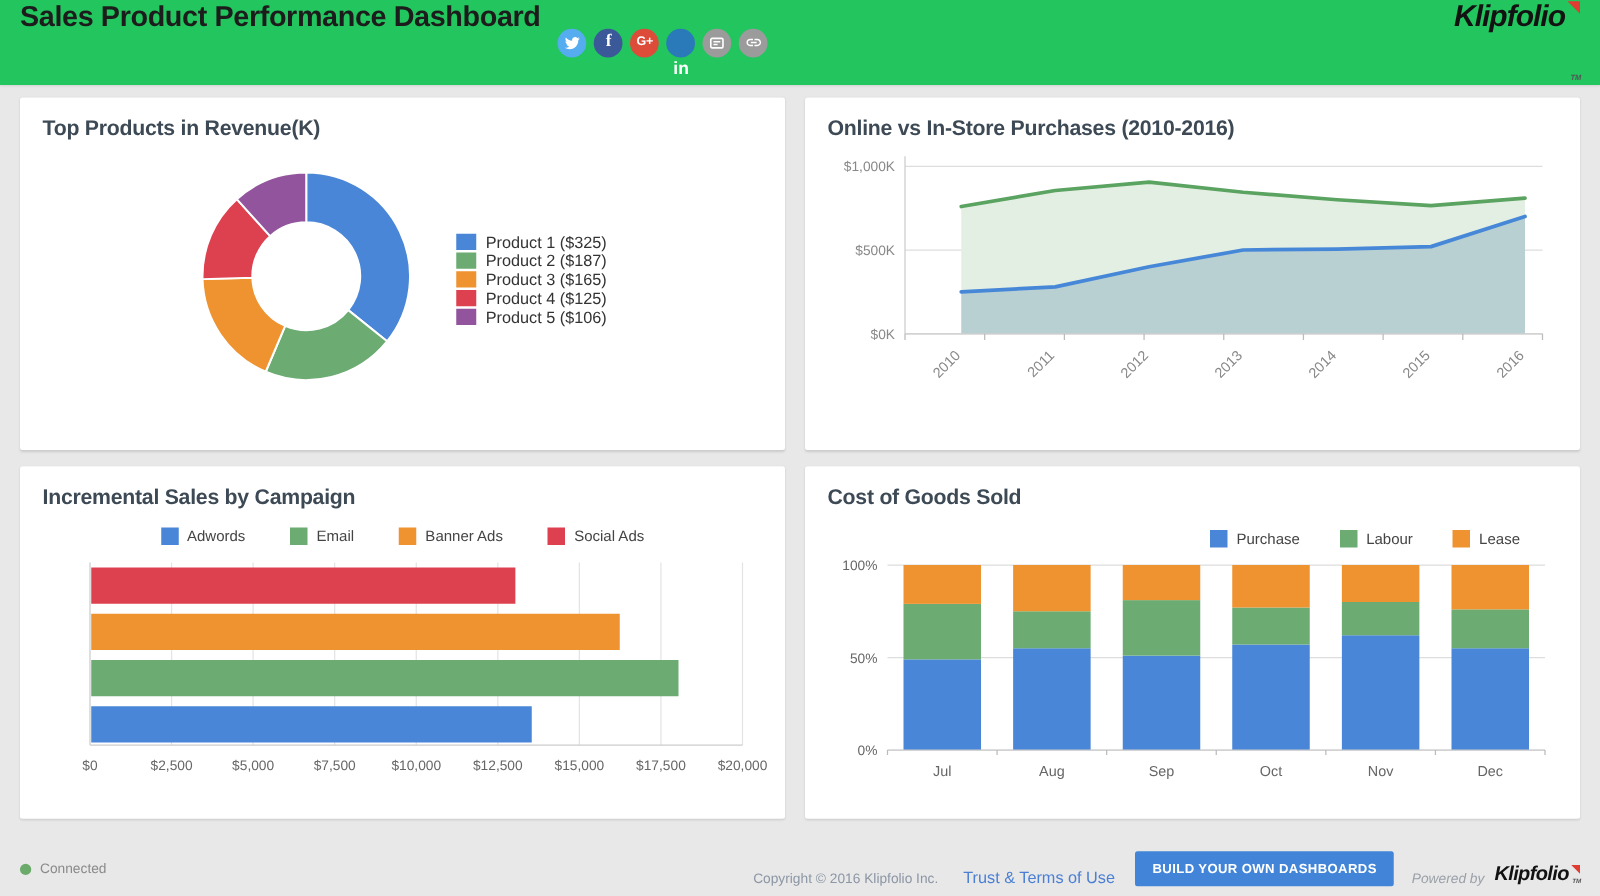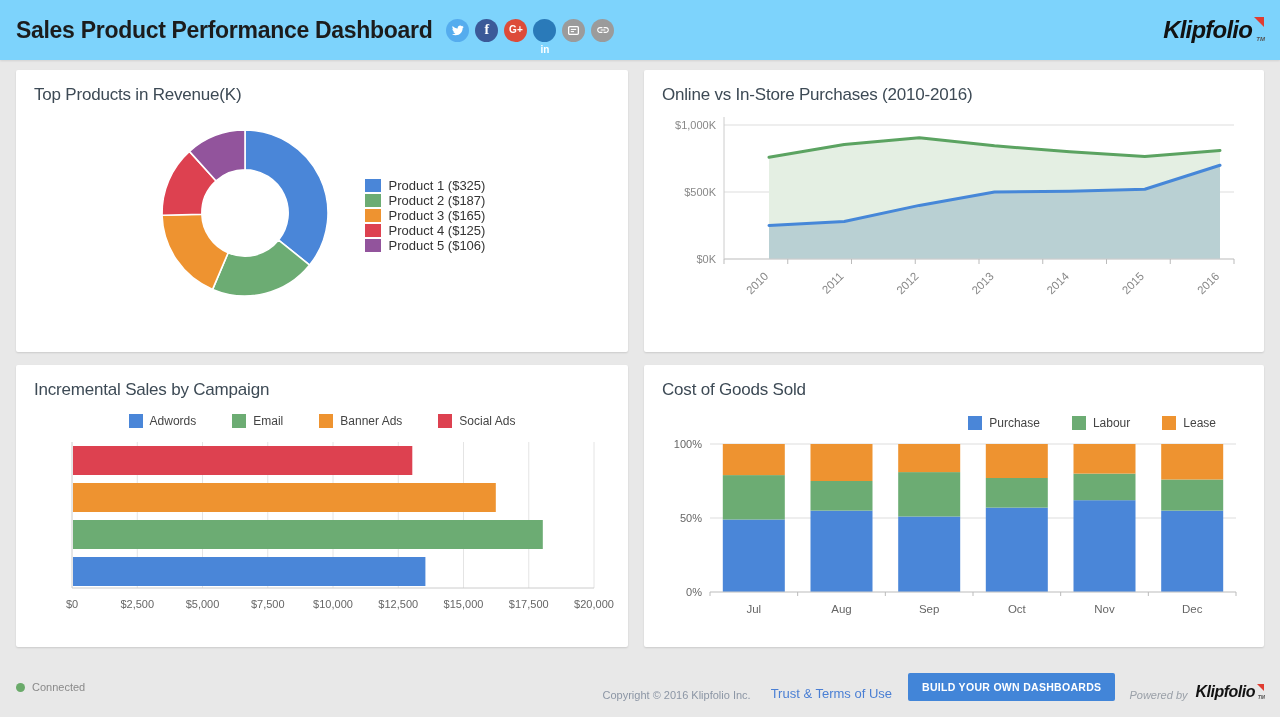--- a/index.html
+++ b/index.html
@@ -4,39 +4,39 @@
 <style>
   html,body{margin:0;padding:0;}
   body{
     width:1280px;height:717px;overflow:hidden;
     background:#e8e8e8;
     font-family:"Liberation Sans", sans-serif;
     -webkit-font-smoothing:antialiased;
   }
   
   .topbar{
-    background:#7dd3fc;height:60px;display:flex;align-items:center;
+    background:#22c55e;height:68px;display:flex;
     padding:0 16px;box-sizing:border-box;box-shadow:0 1px 2px rgba(0,0,0,.10);
     position:relative;z-index:2;
   }
   .dash-title{margin:0;font-size:23px;font-weight:bold;color:#1c1c1c;letter-spacing:-0.3px;}
   .social{display:flex;gap:6px;margin-left:14px;align-items:center;}
   .sicon{width:23px;height:23px;border-radius:50%;color:#fff;display:flex;align-items:center;
          justify-content:center;font-size:11px;font-weight:bold;cursor:pointer;line-height:1;}
   .sicon svg{display:block;}
   .klogo{margin-left:auto;position:relative;font-size:24px;font-weight:bold;color:#121212;
          letter-spacing:-0.8px;padding-right:12px;font-style:italic;}
   .klogo .flag{position:absolute;right:0;top:1px;width:0;height:0;
          border-top:10px solid #e03c31;border-left:10px solid transparent;}
   .klogo .tm{position:absolute;right:-1px;bottom:2px;font-size:6px;font-weight:bold;color:#555;letter-spacing:0;}
   
   .grid{display:grid;grid-template-columns:612px 620px;gap:13px 16px;padding:10px 16px 0;}
   .card{background:#fff;border-radius:2px;box-shadow:0 1px 2px rgba(0,0,0,.13);
         height:282px;box-sizing:border-box;padding:15px 18px 10px;overflow:hidden;}
-  .card-title{margin:0;font-size:17px;font-weight:normal;color:#3d4a55;letter-spacing:-0.2px;}
+  .card-title{margin:0;font-size:17px;font-weight:bold;color:#3d4a55;letter-spacing:-0.2px;}
   
   .donut-row{display:flex;align-items:center;justify-content:center;margin-top:22px;}
   .dleg{margin-left:34px;font-size:13px;color:#333;}
   .dleg-item{display:flex;align-items:center;height:15px;}
   .dleg-sw{width:16px;height:13px;margin-right:8px;display:inline-block;flex:0 0 auto;}
   
   .legend{display:flex;font-size:12px;color:#444;align-items:center;}
   .legend.right{justify-content:flex-end;padding-right:30px;}
   .legend.center{justify-content:center;}
   .legend.g28{gap:28px;} .legend.g32{gap:32px;} .legend.g36{gap:36px;}
@@ -73,21 +73,21 @@
           </svg>
       </span>
     </div>
     <div class="sicon" style="background: rgb(59, 89, 152);">
       <span style="font-family:'Liberation Serif',serif;font-size:14px;">f</span>
     </div>
     <div class="sicon" style="background: rgb(221, 75, 57);">
       <span style="font-size:10px;">G+</span>
     </div>
     <div class="sicon" style="background: rgb(42, 122, 185);">
-      <span style="font-size:10px;margin-top:40px;">in</span>
+      <span style="font-size:14px;margin-top:40px;">in</span>
     </div>
     <div class="sicon" style="background: rgb(155, 155, 155);">
       <span>
         <svg width="13" height="13" viewBox="0 0 24 24">
             <rect x="3" y="5" width="18" height="14" rx="2" fill="none" stroke="#fff" stroke-width="2.4"></rect>
             <line x1="7" y1="10" x2="17" y2="10" stroke="#fff" stroke-width="2"></line>
             <line x1="7" y1="14" x2="13" y2="14" stroke="#fff" stroke-width="2"></line>
           </svg>
       </span>
     </div>

